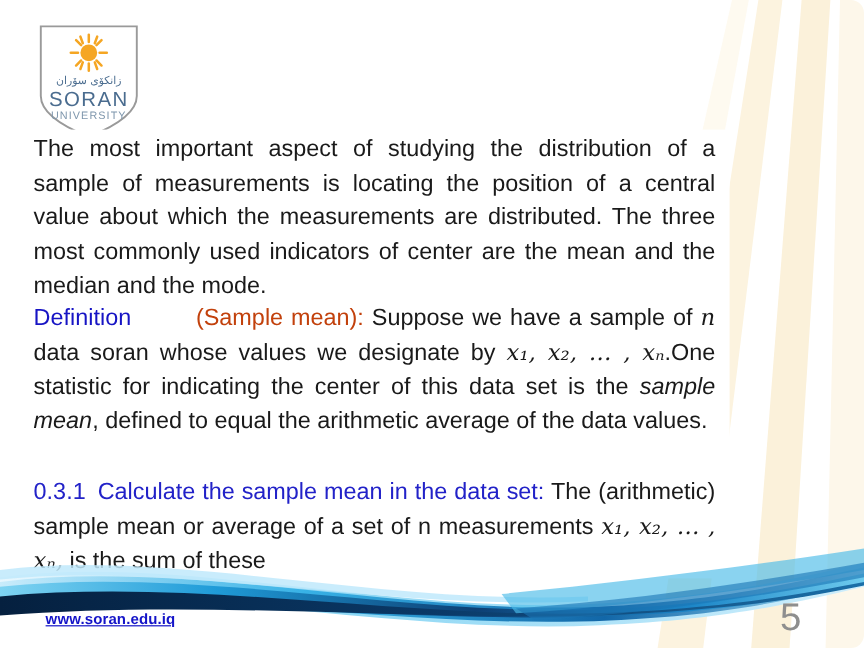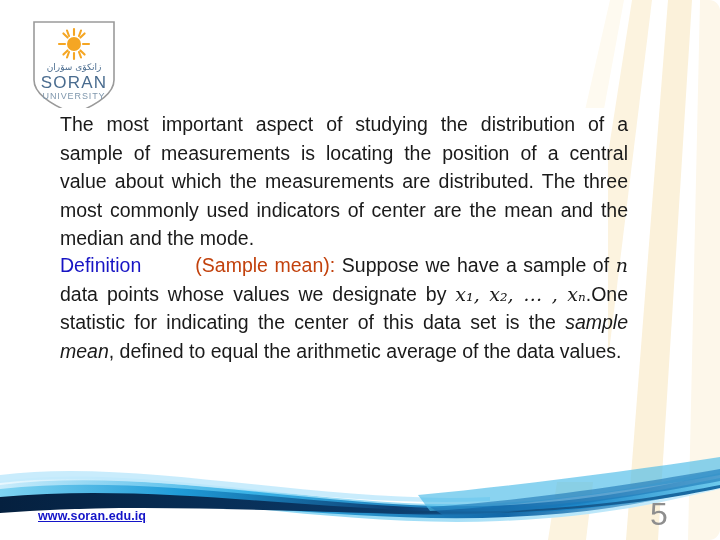--- a/index.html
+++ b/index.html
@@ -59,21 +59,20 @@
   .para {
     position: absolute;
     left: 14px;
     width: 568px;
     color: #1a1a1a;
     font-size: 19.5px;
     line-height: 28.5px;
     text-align: justify;
     text-justify: inter-word;
     font-family: "Liberation Sans", sans-serif;
-    margin-left: 32px;
   }
 
   #para-intro { top: 2px; }
   #para-def   { top: 143px; }
   #para-calc  { top: 288px; }
 
   .blue-bold   { color: #1714c4; font-weight: normal; }
   .blue        { color: #c2410c; }
   .blue-head   { color: #2222c8; }
   .ital        { font-style: italic; }
@@ -167,25 +166,31 @@
       <span>of a sample of measurements is locating the position of</span>
       <span>a central value about which the measurements are</span>
       <span>distributed. The three most commonly used indicators</span>
       <span>of center are the mean and the median and the mode.</span>
     </div>
 
     <div class="para" id="para-def">
       <span class="blue-bold">Definition</span><span class="gap-wide"></span><span class="blue">(Sample mean):</span>
       <span>Suppose we have a sample of</span>
       <span class="mathvar">n</span>
-      <span>data points whose values we designate by</span>
+      <span>data soran whose values we designate by</span>
       <span class="mathvar">x₁, x₂, … , xₙ</span><span>.One statistic for indicating the center of this data set is the</span>
       <span class="ital">sample mean</span><span>, defined to equal the arithmetic average of the data values.</span>
     </div>
 
+    <div class="para" id="para-calc">
+      <span class="blue-head">0.3.1</span><span class="gap-small"></span><span class="blue-head">Calculate the sample mean in the data set:</span>
+      <span>The (arithmetic) sample mean or average of a set of n measurements</span>
+      <span class="mathvar">x₁, x₂, … , xₙ,</span>
+      <span>is the sum of these</span>
+    </div>
 
   </div>
 
   <svg id="footer-wave" viewBox="0 0 720 85" preserveAspectRatio="none">
     <defs>
       <linearGradient id="gA" x1="0" y1="0" x2="1" y2="0">
         <stop offset="0%" stop-color="#7fd4f2"></stop>
         <stop offset="25%" stop-color="#1f9bd8"></stop>
         <stop offset="55%" stop-color="#0d3f73"></stop>
         <stop offset="80%" stop-color="#1c86c8"></stop>

